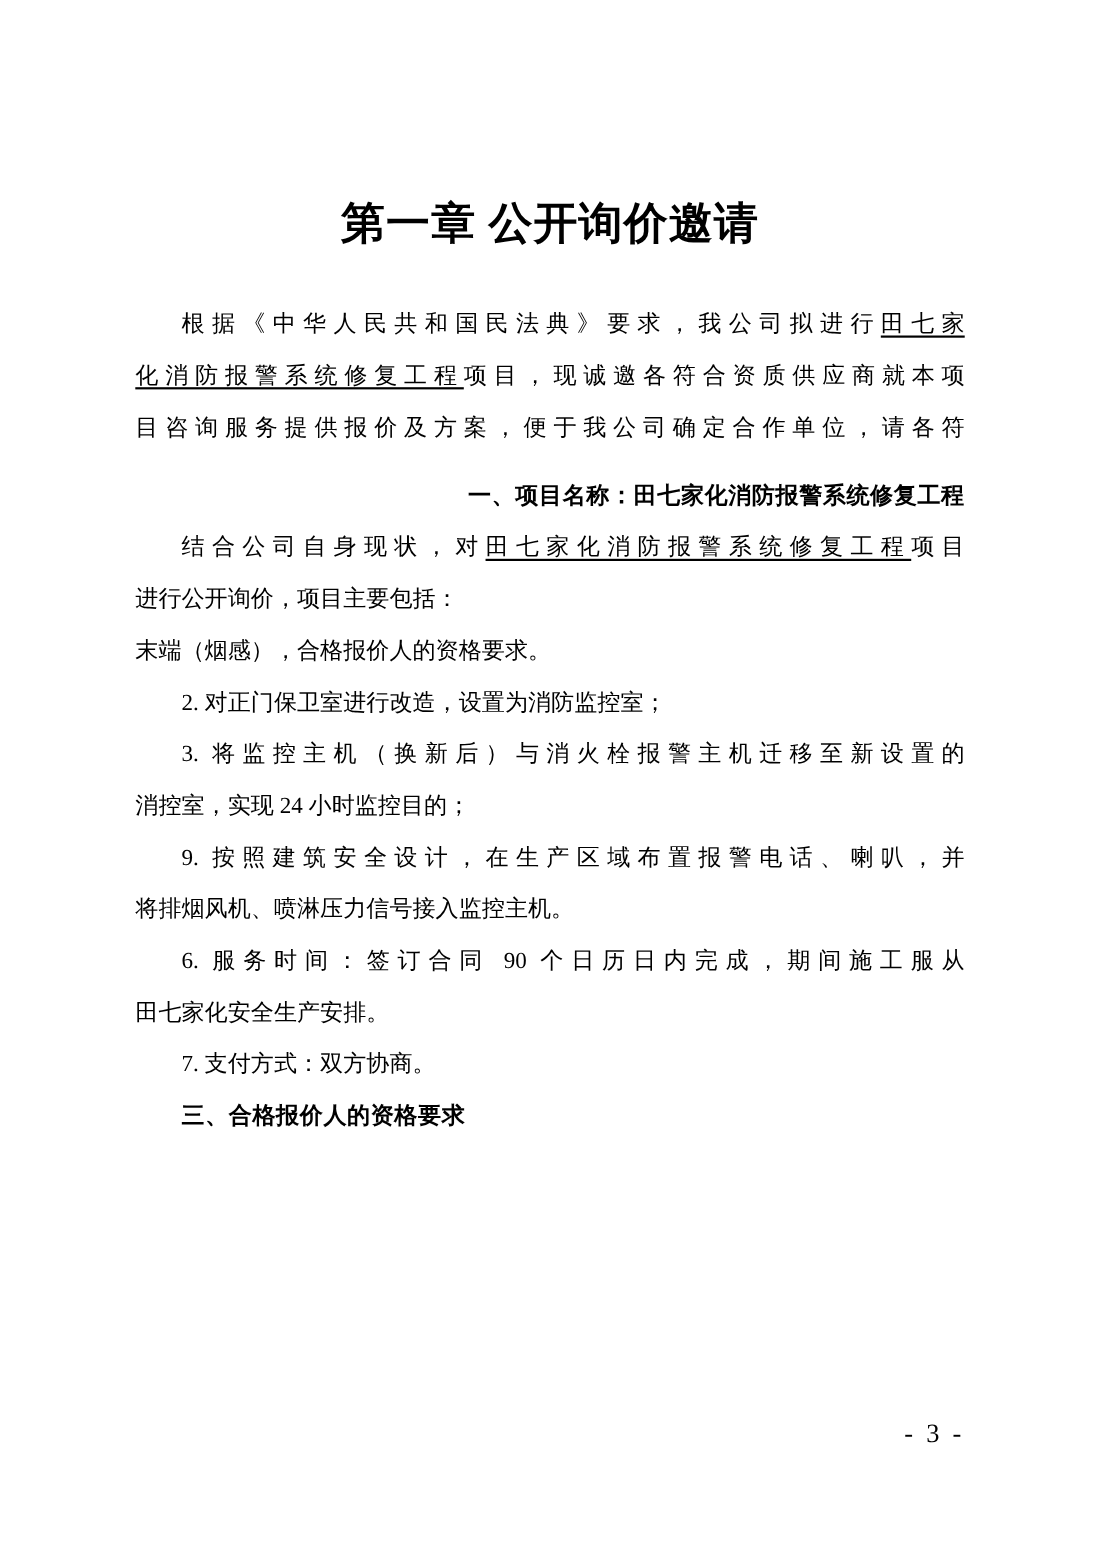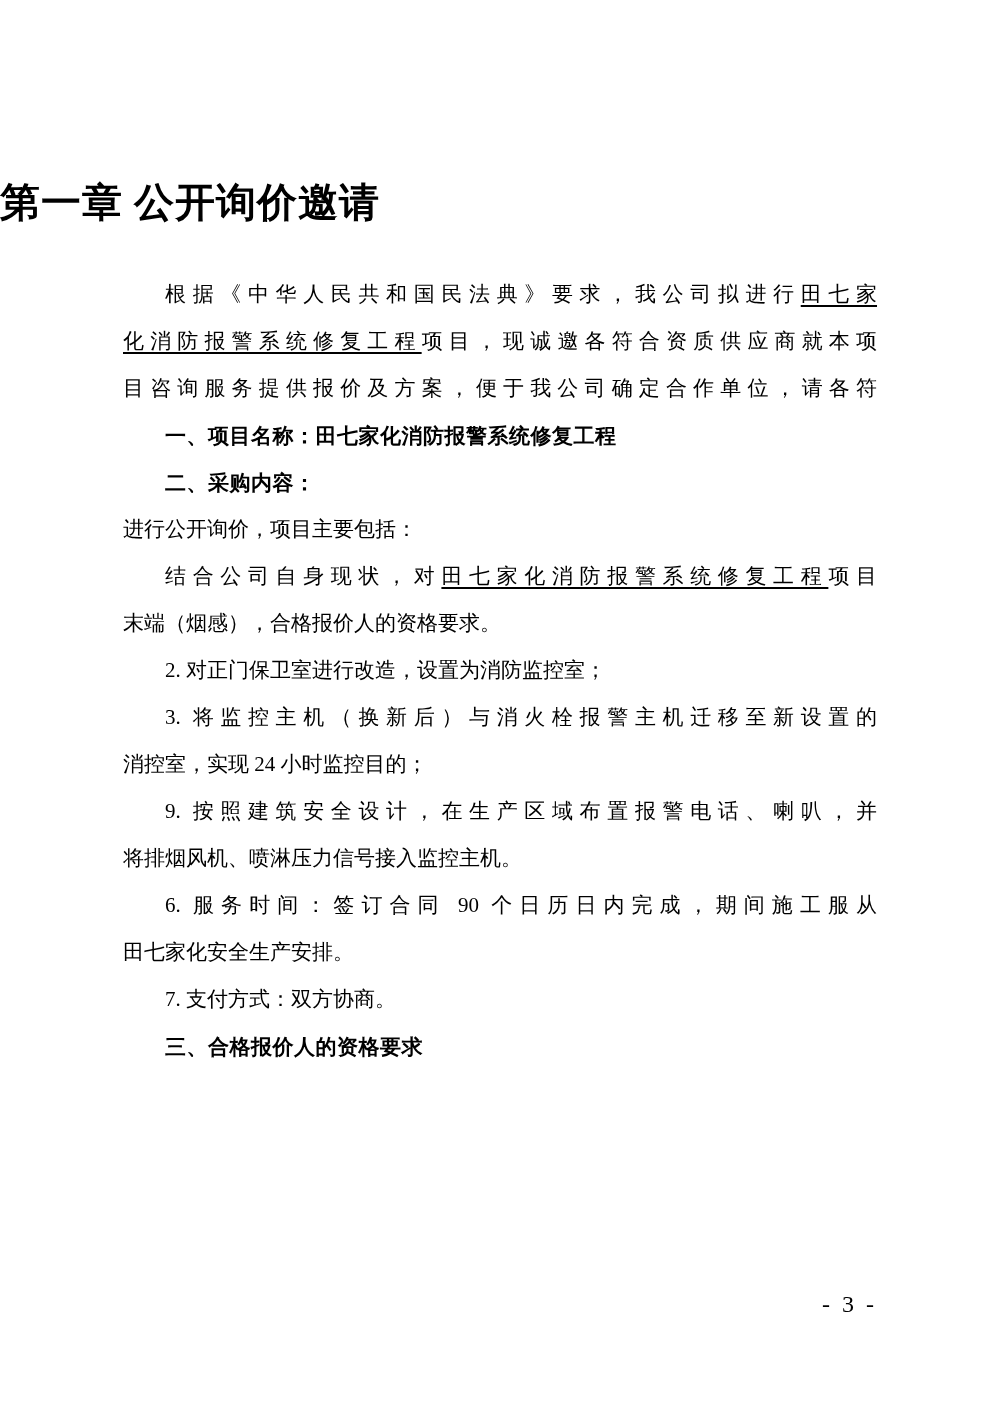--- a/index.html
+++ b/index.html
@@ -15,20 +15,21 @@
     color: #000000;
     font-family: "Liberation Serif", "DejaVu Serif", serif;
     overflow: hidden;
   }
   .title {
     position: absolute;
     top: 180px;
     left: 0;
     width: 1000px;
     margin: 0;
+    text-align: center;
     font-size: 40px;
     line-height: 46px;
     font-weight: 700;
     letter-spacing: 1px;
     font-family: "Liberation Serif", "DejaVu Serif", serif;
   }
   .content {
     position: absolute;
     top: 271px;
     left: 123px;
@@ -52,20 +53,22 @@
   }
   .line.indent {
     text-indent: 2em;
   }
   .line.full {
     text-align: justify;
     text-align-last: justify;
     text-justify: inter-character;
   }
   .line.gap {
+    margin-top: 15px;
+    text-align: right;
   }
   .u {
     text-decoration: underline;
     text-decoration-thickness: 2px;
     text-underline-offset: 4px;
   }
   .page-number {
     position: absolute;
     top: 1291px;
     right: 123px;
@@ -79,23 +82,22 @@
 <body>
 
 <div class="page">
   <h1 class="title">第一章 公开询价邀请</h1>
 
   <div class="content">
       <div class="line body indent full"><span>根据《中华人民共和国民法典》要求，我公司拟进行</span><span class="u">田七家</span></div>
       <div class="line body full"><span class="u">化消防报警系统修复工程</span><span>项目，现诚邀各符合资质供应商就本项</span></div>
       <div class="line body full"><span>目咨询服务提供报价及方案，便于我公司确定合作单位，请各符</span></div>
       <div class="line heading indent gap"><span>一、项目名称：田七家化消防报警系统修复工程</span></div>
-      <div class="line heading indent"><span>二、采购内容：</span></div>
+      <div class="line body indent full"><span>结合公司自身现状，对</span><span class="u">田七家化消防报警系统修复工程</span><span>项目</span></div>
       <div class="line body"><span>进行公开询价，项目主要包括：</span></div>
-      <div class="line body indent full"><span>结合公司自身现状，对</span><span class="u">田七家化消防报警系统修复工程</span><span>项目</span></div>
       <div class="line body"><span>末端（烟感），合格报价人的资格要求。</span></div>
       <div class="line body indent"><span>2. 对正门保卫室进行改造，设置为消防监控室；</span></div>
       <div class="line body indent full"><span>3. 将监控主机（换新后）与消火栓报警主机迁移至新设置的</span></div>
       <div class="line body"><span>消控室，实现 24 小时监控目的；</span></div>
       <div class="line body indent full"><span>9. 按照建筑安全设计，在生产区域布置报警电话、喇叭，并</span></div>
       <div class="line body"><span>将排烟风机、喷淋压力信号接入监控主机。</span></div>
       <div class="line body indent full"><span>6. 服务时间：签订合同 90 个日历日内完成，期间施工服从</span></div>
       <div class="line body"><span>田七家化安全生产安排。</span></div>
       <div class="line body indent"><span>7. 支付方式：双方协商。</span></div>
       <div class="line heading indent"><span>三、合格报价人的资格要求</span></div>

